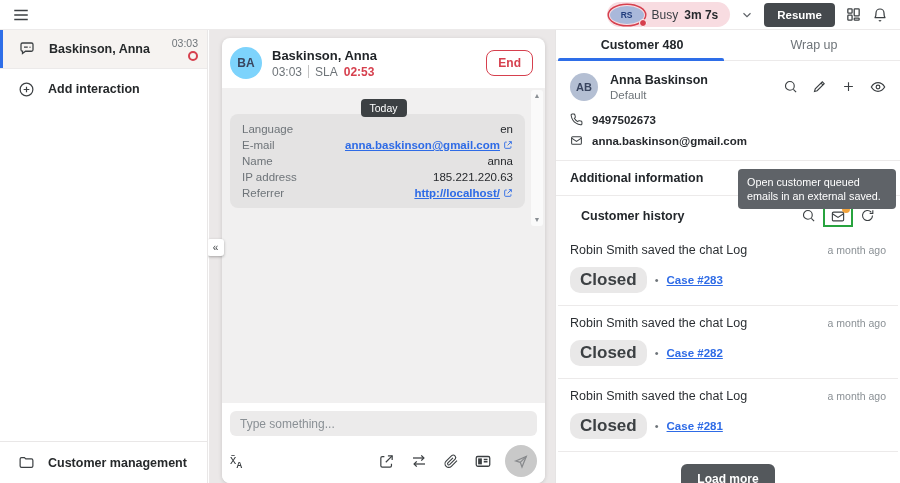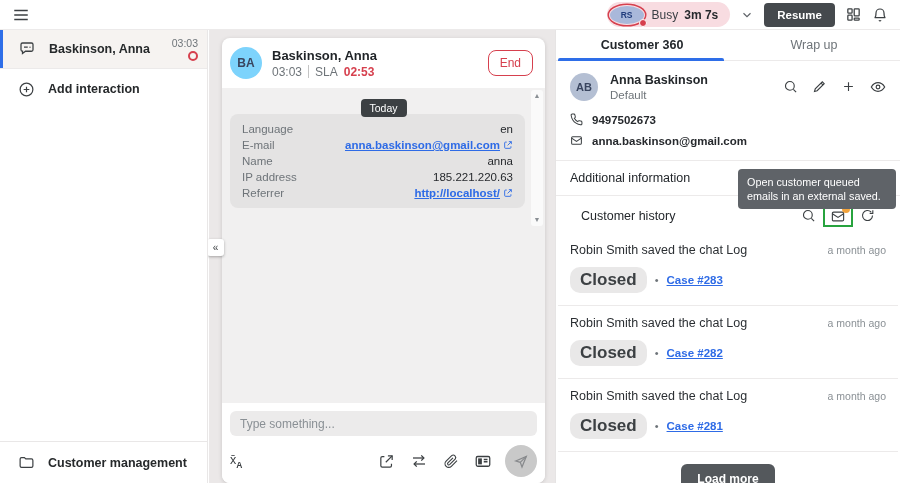--- a/index.html
+++ b/index.html
@@ -51,21 +51,21 @@
   .chat-card { position:absolute; left:13px; top:8px; width:323px; height:445px; background:#fff;
                border-radius:8px; box-shadow:0 1px 4px rgba(0,0,0,.15); display:flex; flex-direction:column; overflow:hidden; }
   .chat-header { height:50px; display:flex; align-items:center; padding:0 12px 0 8px; flex:none; }
   .ba-avatar { width:32px; height:32px; border-radius:50%; background:#7dd3fc; color:#39455f;
                font-size:12px; font-weight:bold; display:flex; align-items:center; justify-content:center; }
   .chat-id { margin-left:10px; }
   .chat-name { font-size:13px; font-weight:bold; color:#1f2327; }
   .chat-times { display:flex; align-items:center; gap:6px; font-size:12px; color:#6e7479; margin-top:2px; }
   .vbar { width:1px; height:13px; background:#c4c4c4; }
   .sla-time { color:#d6404e; font-weight:bold; }
-  .end-btn { margin-left:auto; background:#fff; border:1.5px solid #d6404e; color:#d6404e; font-weight:normal;
+  .end-btn { margin-left:auto; background:#fff; border:1.5px solid #d6404e; color:#d6404e; font-weight:bold;
              font-size:12px; border-radius:8px; padding:5px 11px; cursor:pointer; }
 
   .chat-body { flex:1; background:#f1f0f0; position:relative; padding:8px 20px 0 8px; }
   .today-pill { position:absolute; top:11px; left:50%; transform:translateX(-50%); background:#3c4043;
                 color:#fff; font-size:10.5px; padding:3px 9px; border-radius:4px; }
   .info-card { margin-top:18px; background:#e4e3e3; border-radius:8px; padding:7px 12px; }
   .info-row { display:flex; justify-content:space-between; align-items:center; font-size:11.5px; height:16px; color:#6e7479; }
   .info-value { color:#26292d; }
   .info-link { color:#2e6be6; font-weight:bold; text-decoration:underline; display:flex; align-items:center; gap:3px; cursor:pointer; }
   .info-link svg { color:#2e6be6; }
@@ -100,21 +100,21 @@
                font-weight:bold; display:flex; align-items:center; justify-content:center; }
   .customer-names { margin-left:12px; }
   .customer-name { font-size:12.5px; font-weight:bold; color:#23272b; }
   .customer-sub { font-size:11.5px; color:#6e7479; margin-top:2px; }
   .customer-actions { margin-left:auto; display:flex; gap:14px; color:#3c4043; padding-top:6px; }
   .customer-actions svg { cursor:pointer; }
   .contact-rows { padding:12px 14px 13px; }
   .contact-row { display:flex; align-items:flex-end; gap:9px; font-size:11.5px; font-weight:bold; color:#26292d; }
   .contact-row + .contact-row { margin-top:8px; }
   .contact-row svg { color:#3c4043; }
-  .section-title { padding:10px 14px; font-size:12.5px; font-weight:normal; color:#23272b; }
+  .section-title { padding:10px 14px; font-size:12.5px; font-weight:bold; color:#23272b; }
   .history-header { display:flex; align-items:center; padding:8px 25px 6px; }
   .history-actions { margin-left:auto; display:flex; align-items:center; gap:7px; color:#3c4043; }
   .history-actions svg { cursor:pointer; }
   .mail-highlight { position:relative; border:2px solid #27a33e; padding:3px 5px 1px; }
   .mail-dot { position:absolute; top:-1px; right:1px; width:8px; height:8px; border-radius:50%; background:#f2a33c; }
   .tooltip { position:absolute; top:139px; right:4px; width:158px; background:#5f6368; color:#fff;
              font-size:10.8px; line-height:14px; padding:6px 9px; border-radius:4px; z-index:8; }
   .hist-item { padding:10px 14px 12px; }
   .hist-top { display:flex; align-items:baseline; }
   .hist-text { font-size:12.5px; color:#2b2f33; }
@@ -300,21 +300,21 @@
               <path d="M10.9 14L20 5"></path>
             </svg>
         </button>
       </div>
     </div>
   </div>
 </div>
 
 <div class="right-panel">
   <div class="tabs">
-    <div class="tab active">Customer 360</div>
+    <div class="tab active">Customer 480</div>
     <div class="tab inactive">Wrap up</div>
     <div class="tab-underline"></div>
   </div>
 
   <div class="customer-block">
     <span class="ab-avatar">AB</span>
     <span class="customer-names">
       <div class="customer-name">Anna Baskinson</div>
       <div class="customer-sub">Default</div>
     </span>

